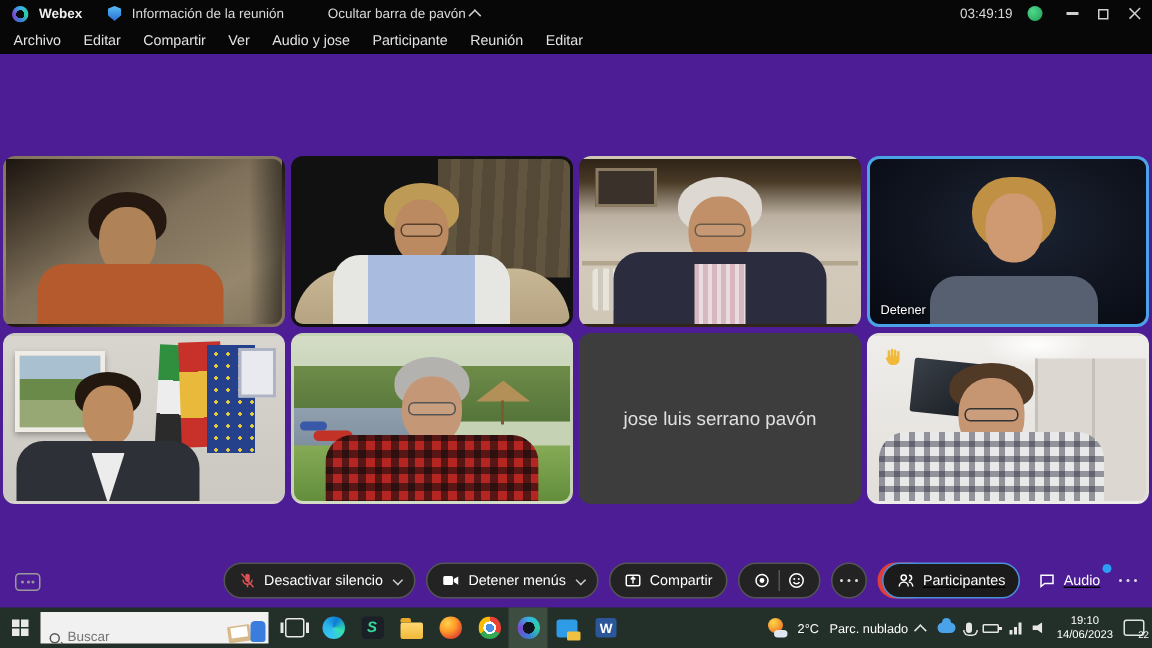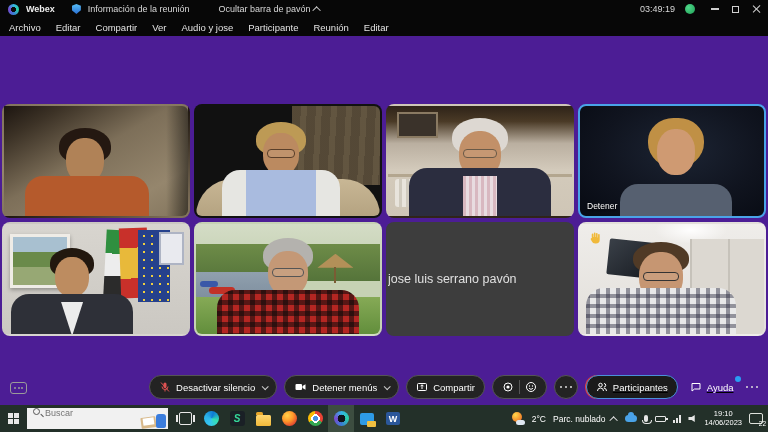--- a/index.html
+++ b/index.html
@@ -114,21 +114,21 @@
   .t6 .slide { position:absolute; left:42%; top:46%; width:24px; height:10px; border-radius:3px;
     background:linear-gradient(90deg,#4aa84a,#d8d84a,#c04aa8); }
   .t6 .hair { left:50%; top:14px; width:50px; height:34px; background:#b4b2ae; }
   .t6 .face { left:50%; top:27px; width:40px; height:45px; background:#c49876; }
   .t6 .specs { left:50%; top:44px; width:32px; border-color:#555; }
   .t6 .torso { left:50%; bottom:-4px; width:142px; height:48px; background-color:#b52622;
     background-image:repeating-linear-gradient(0deg,rgba(10,10,10,.55) 0 5px,transparent 5px 11px),
                      repeating-linear-gradient(90deg,rgba(10,10,10,.55) 0 5px,transparent 5px 11px); }
 
   
-  .t7 { background:#3d3d3d; display:flex; align-items:center; }
+  .t7 { background:#3d3d3d; display:flex; align-items:center; justify-content:center; }
   .t7 .off-name { color:#e0e0e0; font-size:12.5px; }
 
   
   .t8 { background:linear-gradient(180deg,#efedea 0%,#e2dfda 100%); }
   .t8 .glare { position:absolute; left:40%; top:-8px; width:74px; height:28px;
     background:radial-gradient(ellipse, rgba(255,255,255,.95), rgba(255,255,255,0) 70%); }
   .t8 .wardrobe { position:absolute; right:0; top:14%; bottom:0; width:40%; background:#dcd8d1; border-left:2px solid #c6c2ba; }
   .t8 .seam { position:absolute; top:0; bottom:0; left:50%; width:2px; background:#c6c2ba; }
   .t8 .tv { position:absolute; left:15%; top:15%; width:54px; height:36px; border-radius:2px;
     background:linear-gradient(135deg,#3a4048,#14181e); transform:rotate(6deg); }
@@ -164,21 +164,21 @@
   .pill.participants { border-color:#4a90d9; background:#1b1b1b; }
   .chat-btn { display:flex; align-items:center; gap:5px; color:#fff; font-size:9.5px; position:relative; background:none; border:none; }
   .chat-dot { position:absolute; right:-7px; top:-5px; width:6px; height:6px; border-radius:50%; background:#2a9df4; }
 
   
   .taskbar { position:absolute; left:0; right:0; bottom:0; height:27px; background:#233029;
     display:flex; align-items:center; color:#fff; }
   .start { width:27px; height:27px; display:flex; align-items:center; justify-content:center; }
   .start-grid { display:grid; grid-template-columns:5px 5px; grid-template-rows:5px 5px; gap:1.5px; }
   .start-grid i { background:#e8e8e8; }
-  .searchbox { width:141px; height:21px; background:#f1f1f1; display:flex; align-items:flex-start; gap:5px;
+  .searchbox { width:152px; height:21px; background:#f1f1f1; display:flex; align-items:flex-end; gap:5px;
     padding:0 6px; position:relative; overflow:hidden; }
   .mag { width:7px; height:7px; border:1.4px solid #555; border-radius:50%; position:relative; flex:0 0 auto; }
   .mag::after { content:""; position:absolute; left:5.5px; top:5.5px; width:4px; height:1.4px; background:#555; transform:rotate(45deg); }
   .searchbox input { border:none; background:transparent; outline:none; font-size:9px; color:#444; width:70px;
     font-family:"Liberation Sans", sans-serif; }
   .doodle { position:absolute; right:1px; bottom:0; width:26px; height:20px; }
   .doodle .book { position:absolute; left:0; bottom:1px; width:15px; height:11px; background:#d8b98a;
     transform:rotate(-8deg); border-radius:1px; }
   .doodle .page { position:absolute; left:2px; bottom:4px; width:11px; height:7px; background:#fff; transform:rotate(-8deg); }
   .doodle .bag { position:absolute; right:1px; bottom:1px; width:10px; height:14px; background:#3b7ddd; border-radius:3px 3px 2px 2px; }
@@ -434,21 +434,21 @@
             </svg>
         </span>
         <span>Participantes</span>
       </button>
       <button class="chat-btn">
         <span>
           <svg width="12" height="12" viewBox="0 0 24 24" fill="none" stroke="#fff" stroke-width="2">
               <path d="M4 5h16v11H9l-5 4z"></path>
             </svg>
         </span>
-        <span>Ayuda</span>
+        <span>Audio</span>
         <span class="chat-dot"></span>
       </button>
       <span class="dots">
           <i></i>
           <i></i>
           <i></i>
         </span>
     </div>
   </div>
 

